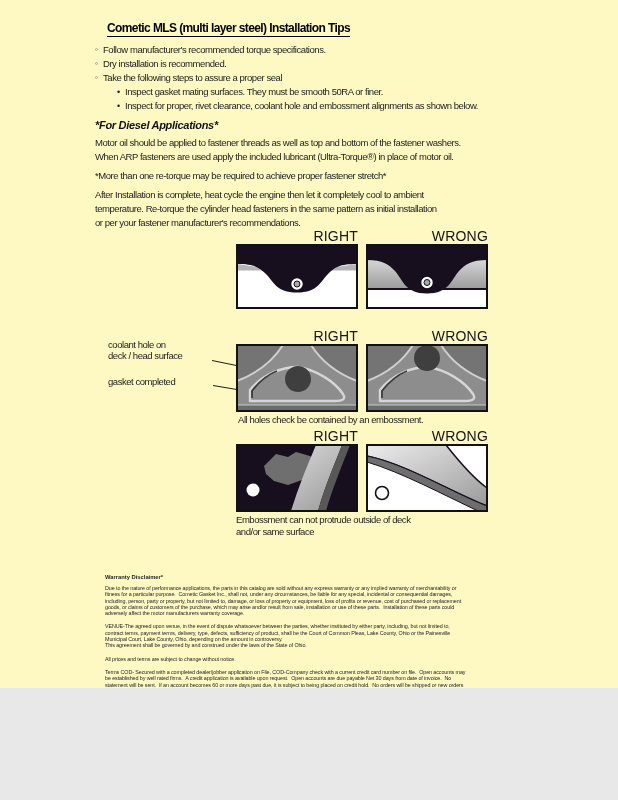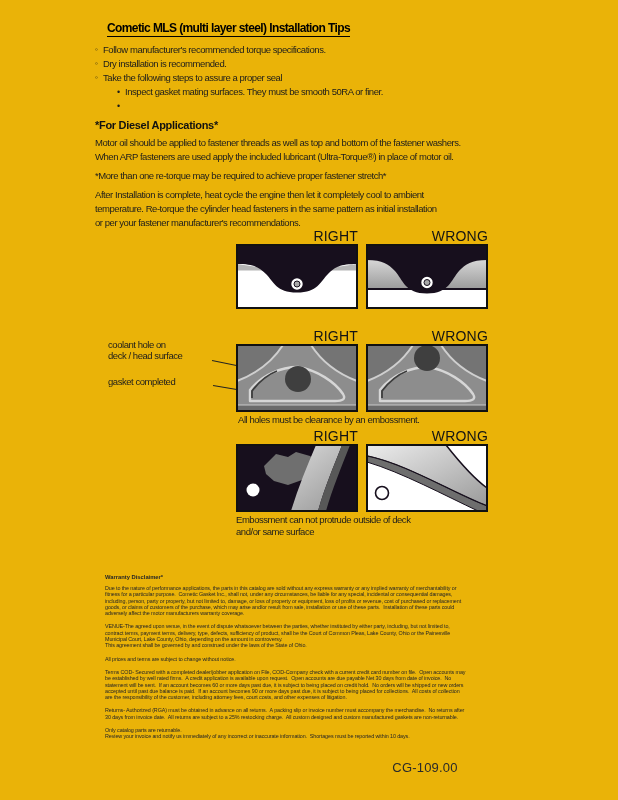--- a/index.html
+++ b/index.html
@@ -1,33 +1,33 @@
 <!DOCTYPE html>
 <html><head>
 <meta charset="utf-8">
 <style>
   html,body{margin:0;padding:0;background:#e8e8e8;}
   .page{
-    position:relative;width:618px;height:800px;background:#eab308;
+    position:relative;width:618px;height:688px;background:#fef9c3;
     font-family:"Liberation Sans", sans-serif;color:#1c1c1c;overflow:hidden;
     margin:0 auto;
   }
   
   .top-block{position:absolute;left:95px;top:18px;width:428px;}
   .doc-title{
     display:inline-block;margin:0 0 0 12px;font-size:12px;font-weight:bold;
     letter-spacing:-0.6px;color:#000;border-bottom:1.6px solid #000;padding-bottom:1px;
   }
   .body-text{font-size:9.5px;letter-spacing:-0.45px;line-height:14px;color:#1c1c1c;}
   .bullets{margin-top:6px;}
   .bullet-row{display:flex;align-items:flex-start;white-space:nowrap;}
   .bullet-row .marker{width:8px;flex:0 0 8px;font-size:8px;line-height:14px;color:#1c1c1c;}
   .bullet-row.sub{padding-left:22px;}
   .bullet-row.sub .marker{font-size:9px;}
-  .diesel-heading{margin-top:6px;font-size:11px;font-weight:bold;letter-spacing:-0.3px;color:#111;}
+  .diesel-heading{margin-top:6px;font-size:11px;font-weight:bold;letter-spacing:-0.3px;color:#111;font-style:italic;}
   .para{margin-top:5px;white-space:pre-line;}
   
   .rw-title{
     position:absolute;width:122px;text-align:right;font-size:14px;
     letter-spacing:0.2px;color:#141414;
   }
   .dbox{position:absolute;display:block;}
   .caption{position:absolute;font-size:9.5px;letter-spacing:-0.45px;line-height:11.5px;color:#1c1c1c;white-space:pre-line;}
   .d2-label{position:absolute;left:108px;width:102px;font-size:9.5px;letter-spacing:-0.45px;line-height:10.5px;color:#1c1c1c;}
   .leader{position:absolute;height:1.2px;background:#222;transform-origin:left center;}
@@ -60,20 +60,21 @@
       <div class="bullet-row">
         <span class="marker">◦</span>
         <span>Take the following steps to assure a proper seal</span>
       </div>
       <div class="bullet-row sub">
         <span class="marker">•</span>
         <span>Inspect gasket mating surfaces.  They must be smooth 50RA or finer.</span>
       </div>
       <div class="bullet-row sub">
         <span class="marker">•</span>
+        <span>Inspect for proper, rivet clearance, coolant hole and embossment alignments as shown below.</span>
       </div>
     </div>
 
     <div class="diesel-heading">*For Diesel Applications*</div>
     <div class="para body-text">Motor oil should be applied to fastener threads as well as top and bottom of the fastener washers.
 When ARP fasteners are used apply the included lubricant (Ultra-Torque®) in place of motor oil.</div>
     <div class="para body-text">*More than one re-torque may be required to achieve proper fastener stretch*</div>
     <div class="para body-text">After Installation is complete, heat cycle the engine then let it completely cool to ambient
 temperature. Re-torque the cylinder head fasteners in the same pattern as initial installation
 or per your fastener manufacturer's recommendations.</div>
@@ -141,21 +142,21 @@
     <path d="M121,1 L75,1 C84,15 100,29 121,37 Z" fill="#747474"></path>
     <path d="M75,1 C84,15 100,29 121,37" stroke="#cfcfcf" stroke-width="2" fill="none"></path>
     <rect x="1" y="61" width="120" height="6" fill="#6b6b6b"></rect>
     <line x1="1" y1="61" x2="121" y2="61" stroke="#c9c9c9" stroke-width="1"></line>
     <path d="M14,57 L14,46 C26,31 45,23 62,23 C81,26 99,38 107,50 C110,55 107,57 99,57 Z" fill="none" stroke="#d6d6d6" stroke-width="2.4" stroke-linejoin="round"></path>
     <path d="M16,54 L16,47 C22,39 31,31 41,27" fill="none" stroke="#3d3d3d" stroke-width="1.8"></path>
     <circle cx="61" cy="14" r="13" fill="#3f3f3f"></circle>
     <rect x="1" y="1" width="120" height="66" fill="none" stroke="#111111" stroke-width="2"></rect>
   </svg>
 
-  <div class="caption" style="left:238px;top:414px;">All holes must be clearance by an embossment.</div>
+  <div class="caption" style="left:238px;top:414px;">All holes check be contained by an embossment.</div>
 
   <div class="rw-title" style="left:236px;top:428px;">RIGHT</div>
   <div class="rw-title" style="left:366px;top:428px;">WRONG</div>
 
   <svg class="dbox" style="left:236px;top:444px;" width="122" height="68" viewBox="0 0 122 68">
     <defs>
       <linearGradient id="g3r" x1="0" y1="0" x2="0.6" y2="1">
         <stop offset="0" stop-color="#d8d8d8"></stop>
           <stop offset="1" stop-color="#a2a2a2"></stop>
       </linearGradient>

